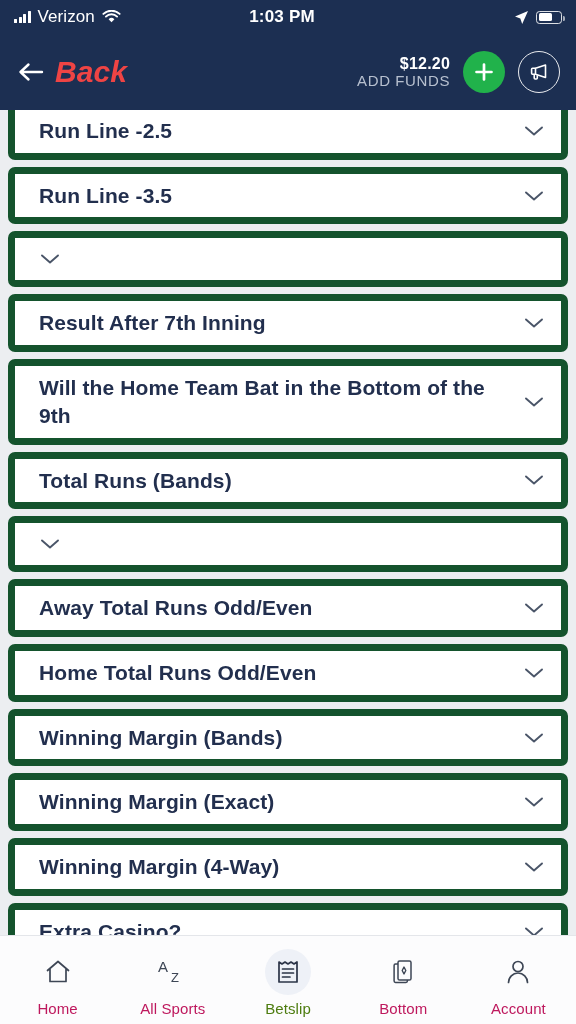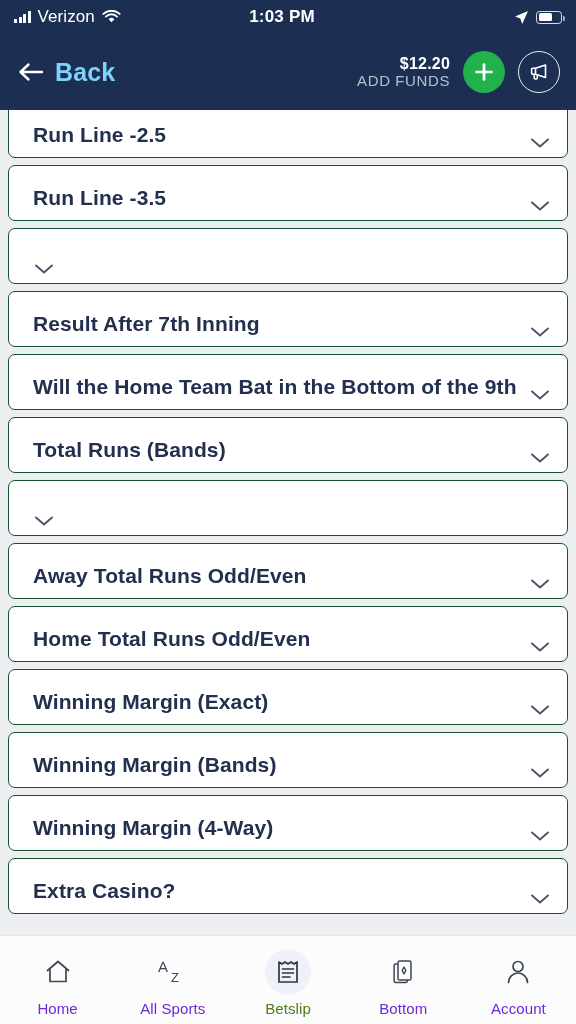--- a/index.html
+++ b/index.html
@@ -36,21 +36,21 @@
     background:rgba(255,255,255,.6); border-radius:0 1.5px 1.5px 0;
   }
   .battery i { display:block; height:100%; background:#fff; border-radius:1.5px; }
 
   
   .header {
     background:#1c2f52; flex:0 0 76px;
     display:flex; align-items:center; padding:0 16px 0 18px; gap:12px;
   }
   .back { display:flex; align-items:center; gap:11px; cursor:pointer; }
-  .back-label { color:#7dd3fc; font-size:25px; font-weight:700; letter-spacing:.1px; }
+  .back-label { color:#ef4444; font-size:30px; font-weight:700; letter-spacing:.1px;font-style:italic; }
   .hdr-right { margin-left:auto; display:flex; align-items:center; gap:13px; }
   .funds { text-align:right; line-height:1.12; cursor:pointer; }
   .funds-amt { color:#fff; font-size:16px; font-weight:700; letter-spacing:.2px; }
   .funds-lbl { color:#b7c0cf; font-size:15px; font-weight:400; letter-spacing:.6px; }
   .add-btn {
     width:42px; height:42px; border-radius:50%; background:#21b24b;
     display:flex; align-items:center; justify-content:center; cursor:pointer; flex:0 0 42px;
   }
   .promo-btn {
     width:42px; height:42px; border-radius:50%;
@@ -58,42 +58,42 @@
     display:flex; align-items:center; justify-content:center; cursor:pointer; flex:0 0 42px;
   }
 
   
   .list {
     flex:1 1 auto; background:#eceef1; overflow:hidden;
     padding:0 8px; display:flex; flex-direction:column; gap:7px;
   }
   .list > :first-child { margin-top:-8px; }
   .market {
-    background:#fff; border:1px solid #14532d; border-radius:7px;
-    min-height:56px; display:flex; align-items:flex-end;
+    background:#fff; border:7px solid #14532d; border-radius:7px;
+    min-height:56px; display:flex; align-items:center;
     padding:8px 16px 8px 24px; gap:10px; cursor:pointer; flex:0 0 auto;
   }
   .market-title {
     flex:1 1 auto; color:#222f4e; font-size:21px; font-weight:600;
     line-height:1.32; letter-spacing:.1px;
   }
   .chev { flex:0 0 auto; width:22px; display:flex; align-items:center; justify-content:center; }
 
   
   .tabbar {
     flex:0 0 89px; background:#fcfcfd; border-top:1px solid #e4e6ea;
     display:flex; align-items:flex-start; padding-top:13px;
   }
   .tab { flex:1 1 0; display:flex; flex-direction:column; align-items:center; gap:5px; cursor:pointer; }
   .tab-ico {
     width:46px; height:46px; border-radius:50%;
     display:flex; align-items:center; justify-content:center;
   }
   .tab.active .tab-ico { background:#eef1f7; }
-  .tab-lbl { font-size:15px; color:#6d28d9; letter-spacing:.1px; }
+  .tab-lbl { font-size:15px; color:#be185d; letter-spacing:.1px; }
   .tab.active .tab-lbl { color:#4d7c0f; }
 </style>
 </head>
 <body>
 
 <div id="app">
 
   <div class="statusbar">
     <div class="sb-left">
       <span class="bars">
@@ -213,29 +213,29 @@
       </div>
       <div class="market">
         <div class="market-title">Home Total Runs Odd/Even</div>
         <div class="chev">
           <svg width="20" height="12" viewBox="0 0 20 12">
             <path d="M2 2.5 L10 9.5 L18 2.5" stroke="#4a5568" stroke-width="1.9" fill="none" stroke-linecap="round" stroke-linejoin="round"></path>
           </svg>
         </div>
       </div>
       <div class="market">
+        <div class="market-title">Winning Margin (Bands)</div>
+        <div class="chev">
+          <svg width="20" height="12" viewBox="0 0 20 12">
+            <path d="M2 2.5 L10 9.5 L18 2.5" stroke="#4a5568" stroke-width="1.9" fill="none" stroke-linecap="round" stroke-linejoin="round"></path>
+          </svg>
+        </div>
+      </div>
+      <div class="market">
         <div class="market-title">Winning Margin (Exact)</div>
-        <div class="chev">
-          <svg width="20" height="12" viewBox="0 0 20 12">
-            <path d="M2 2.5 L10 9.5 L18 2.5" stroke="#4a5568" stroke-width="1.9" fill="none" stroke-linecap="round" stroke-linejoin="round"></path>
-          </svg>
-        </div>
-      </div>
-      <div class="market">
-        <div class="market-title">Winning Margin (Bands)</div>
         <div class="chev">
           <svg width="20" height="12" viewBox="0 0 20 12">
             <path d="M2 2.5 L10 9.5 L18 2.5" stroke="#4a5568" stroke-width="1.9" fill="none" stroke-linecap="round" stroke-linejoin="round"></path>
           </svg>
         </div>
       </div>
       <div class="market">
         <div class="market-title">Winning Margin (4-Way)</div>
         <div class="chev">
           <svg width="20" height="12" viewBox="0 0 20 12">

